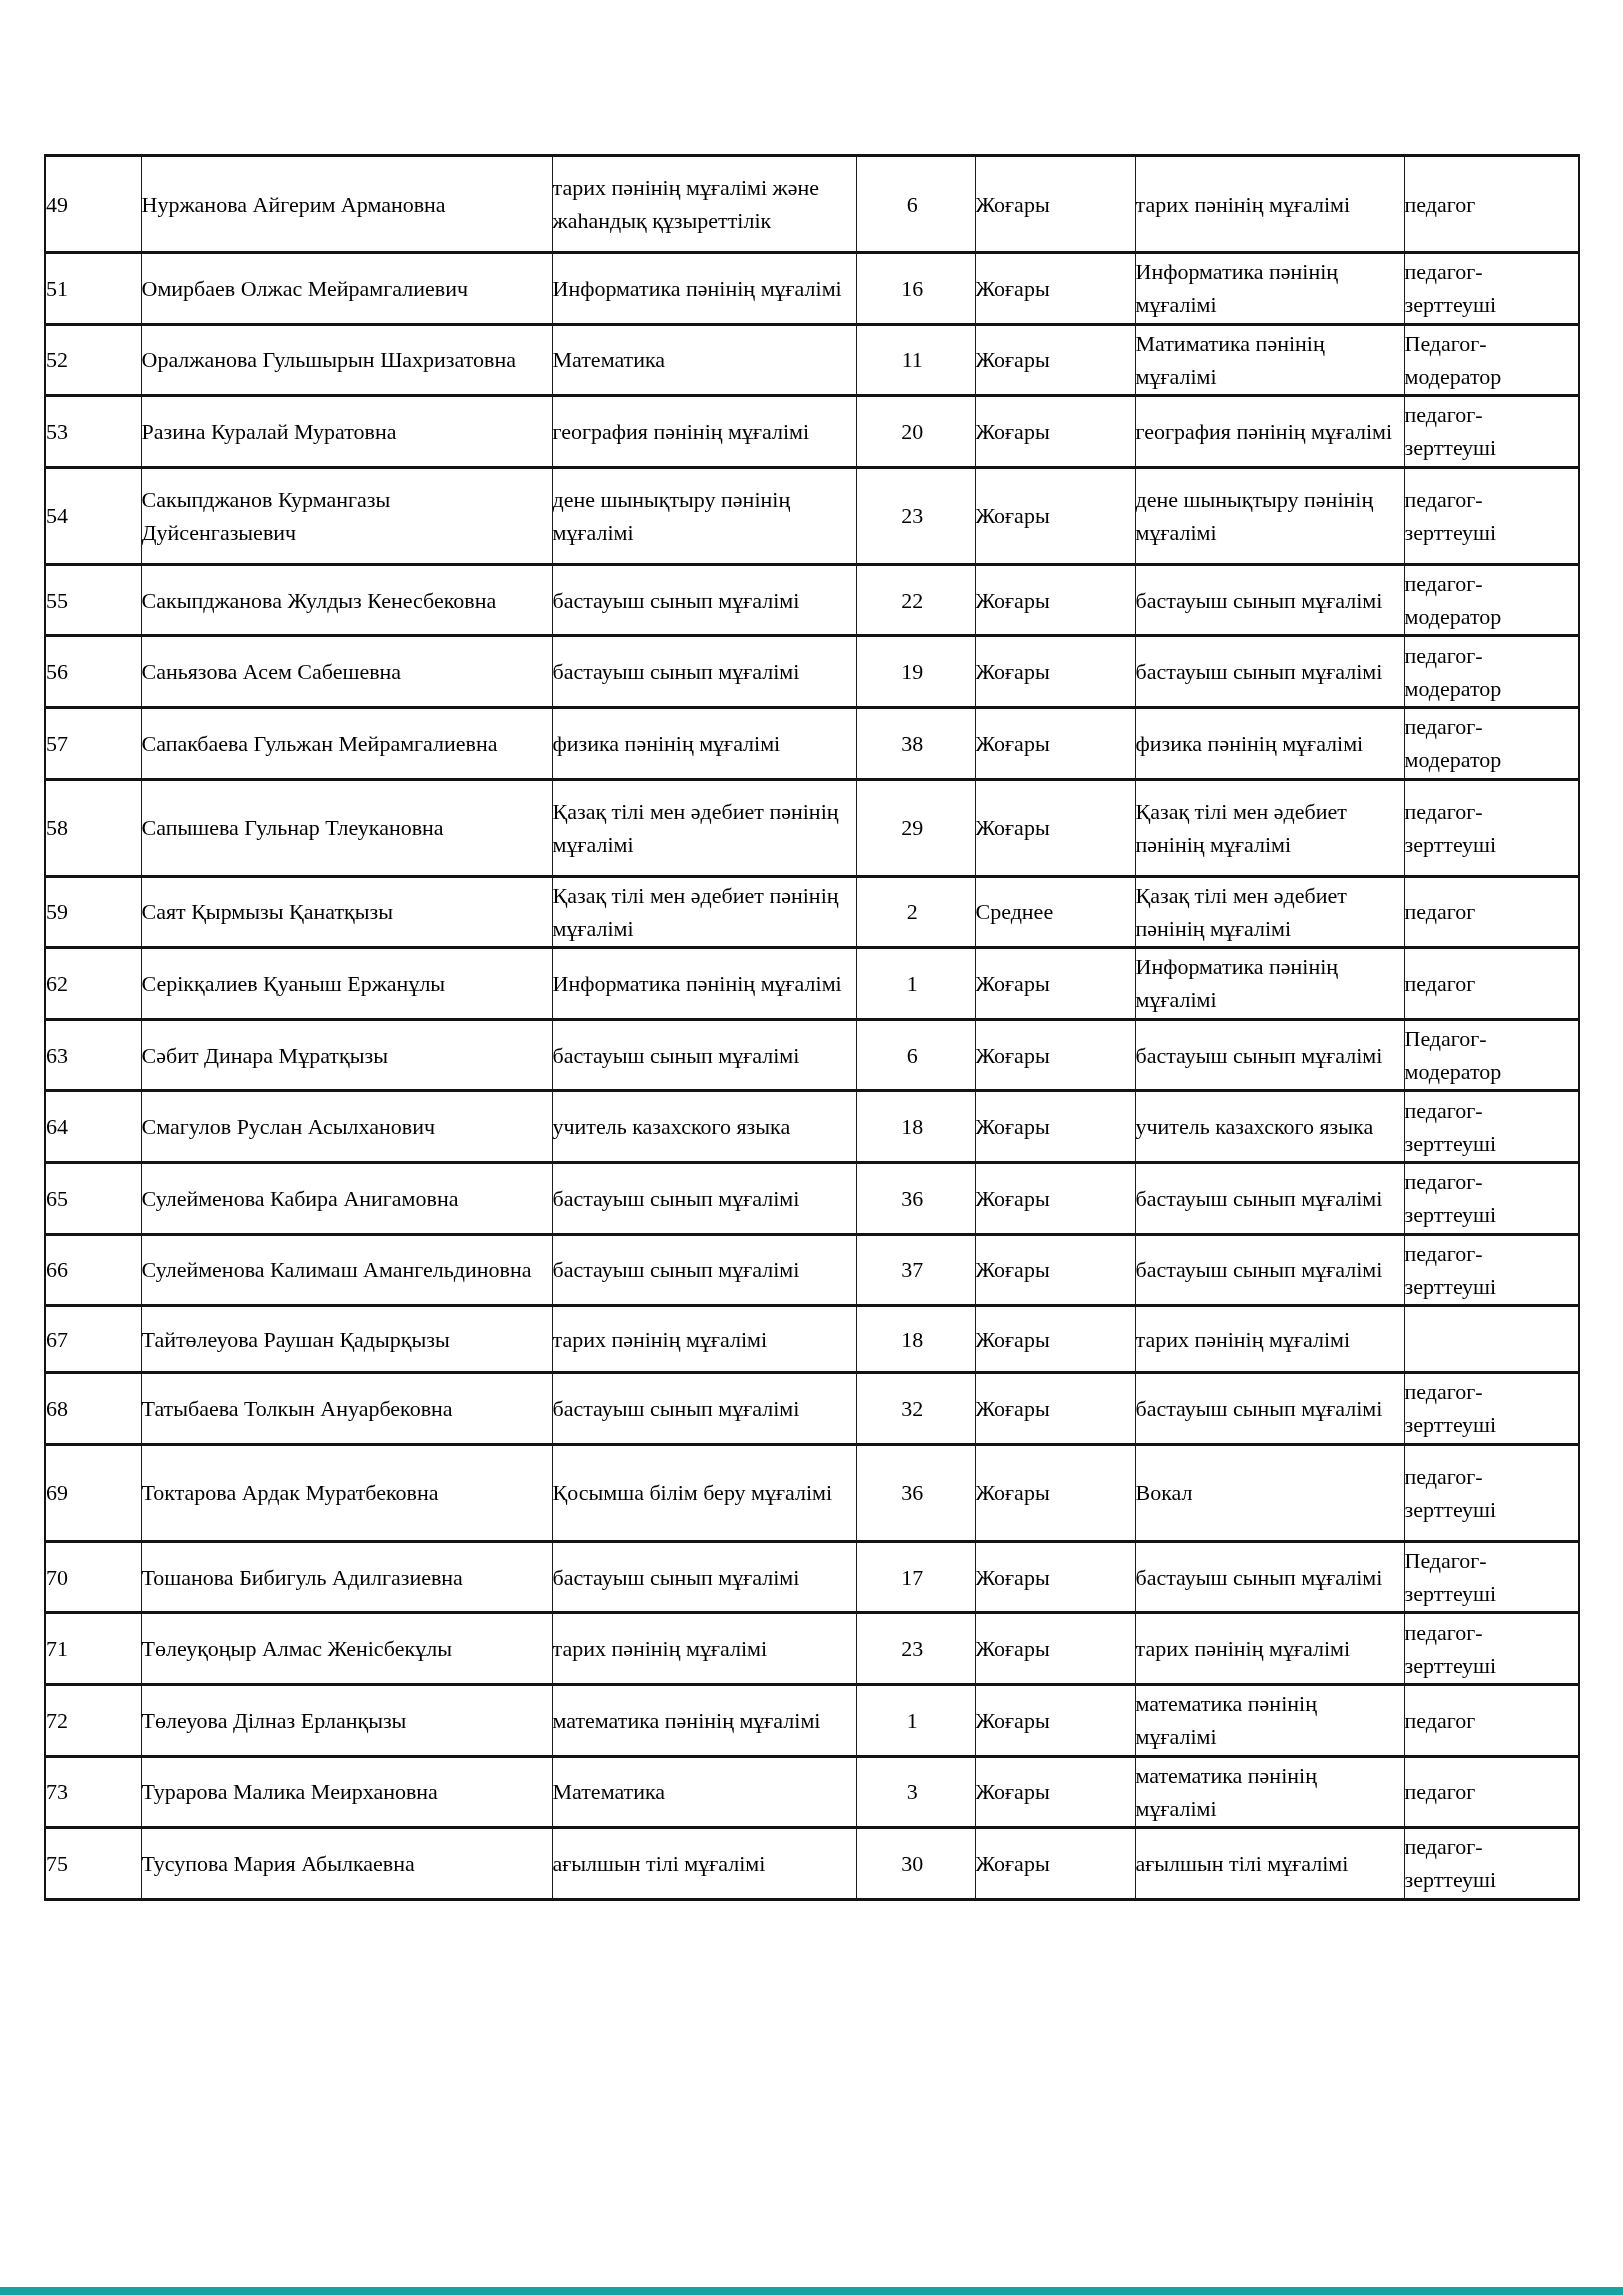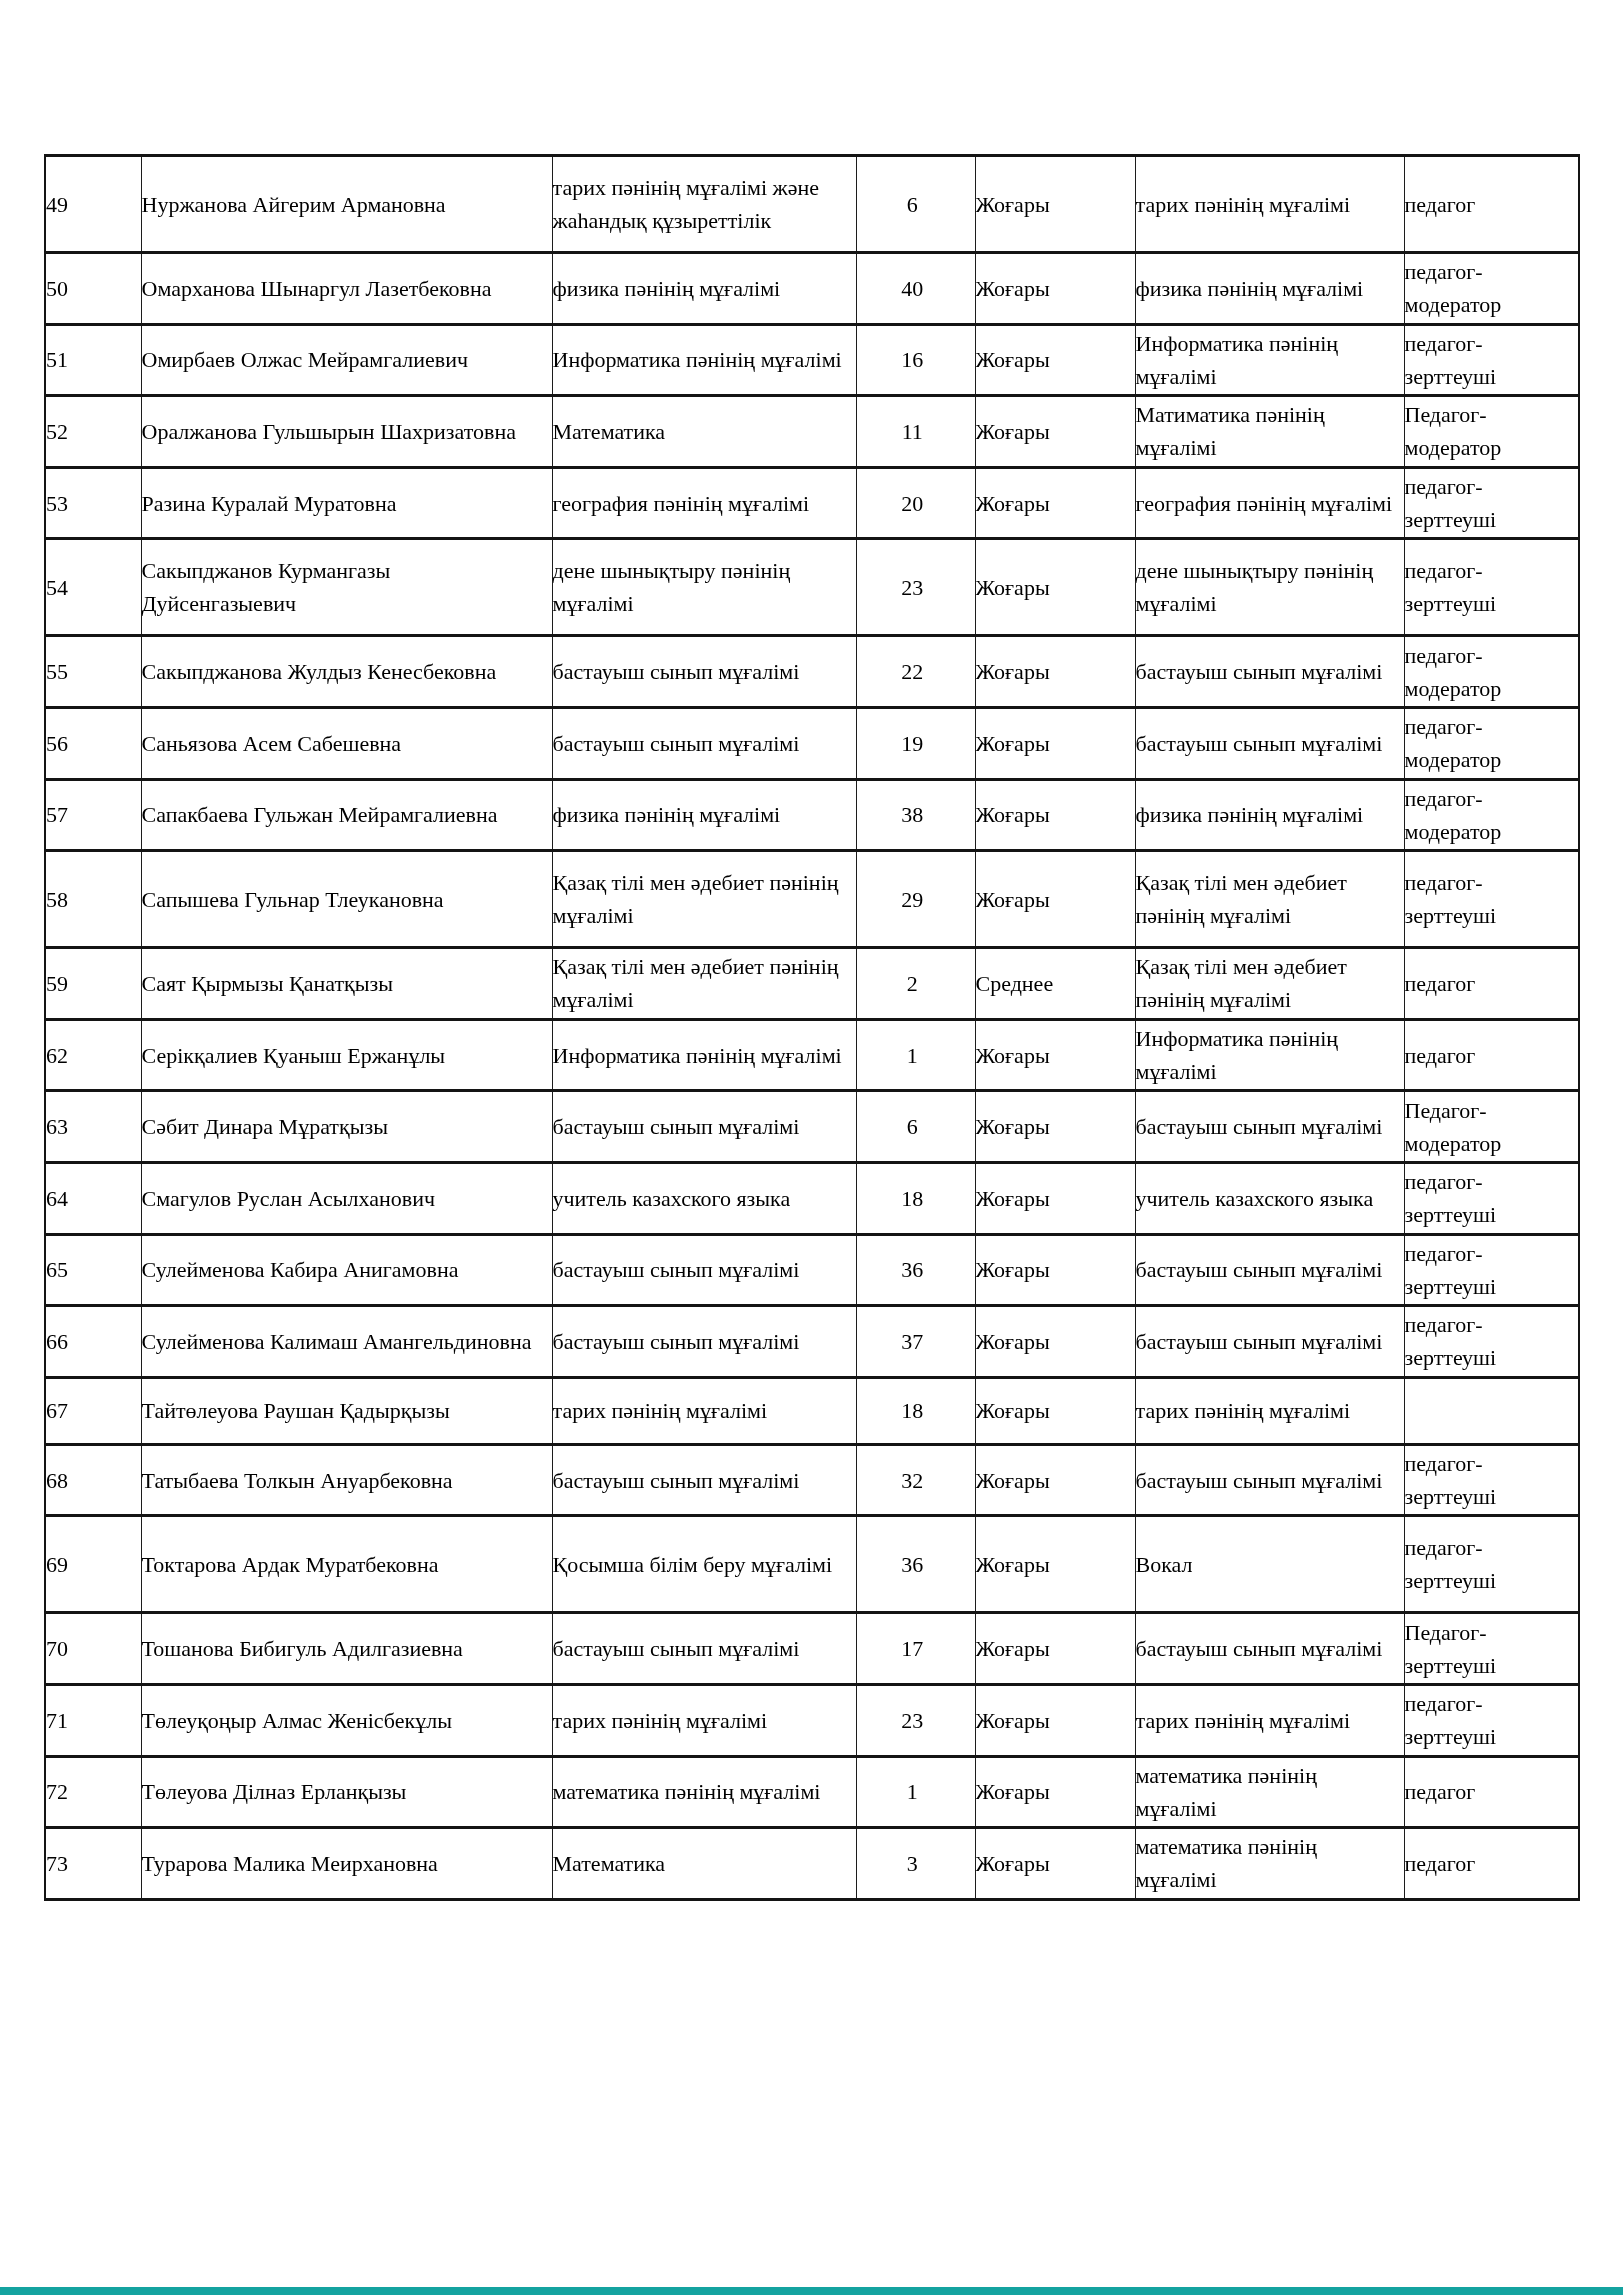--- a/index.html
+++ b/index.html
@@ -79,29 +79,20 @@
         <tr class="tall">
           <td class="c1">49</td>
           <td class="c2">Нуржанова Айгерим Армановна</td>
           <td class="c3">тарих пәнінің мұғалімі және жаһандық құзыреттілік</td>
           <td class="c4">6</td>
           <td class="c5">Жоғары</td>
           <td class="c6">тарих пәнінің мұғалімі</td>
           <td class="c7">педагог</td>
         </tr>
         <tr>
-          <td class="c1">50</td>
-          <td class="c2">Омарханова Шынаргул Лазетбековна</td>
-          <td class="c3">физика пәнінің мұғалімі</td>
-          <td class="c4">40</td>
-          <td class="c5">Жоғары</td>
-          <td class="c6">физика пәнінің мұғалімі</td>
-          <td class="c7">педагог-модератор</td>
-        </tr>
-        <tr>
           <td class="c1">51</td>
           <td class="c2">Омирбаев Олжас Мейрамгалиевич</td>
           <td class="c3">Информатика пәнінің мұғалімі</td>
           <td class="c4">16</td>
           <td class="c5">Жоғары</td>
           <td class="c6">Информатика пәнінің мұғалімі</td>
           <td class="c7">педагог-зерттеуші</td>
         </tr>
         <tr>
           <td class="c1">52</td>
@@ -276,18 +267,27 @@
         </tr>
         <tr>
           <td class="c1">73</td>
           <td class="c2">Турарова Малика Меирхановна</td>
           <td class="c3">Математика</td>
           <td class="c4">3</td>
           <td class="c5">Жоғары</td>
           <td class="c6">математика пәнінің мұғалімі</td>
           <td class="c7">педагог</td>
         </tr>
+        <tr>
+          <td class="c1">75</td>
+          <td class="c2">Тусупова Мария Абылкаевна</td>
+          <td class="c3">ағылшын тілі мұғалімі</td>
+          <td class="c4">30</td>
+          <td class="c5">Жоғары</td>
+          <td class="c6">ағылшын тілі мұғалімі</td>
+          <td class="c7">педагог-зерттеуші</td>
+        </tr>
       </tbody>
   </table>
 
   <div class="bottom-strip" style="background: rgb(20, 163, 160);"></div>
 </div>
 
 
 </body></html>

